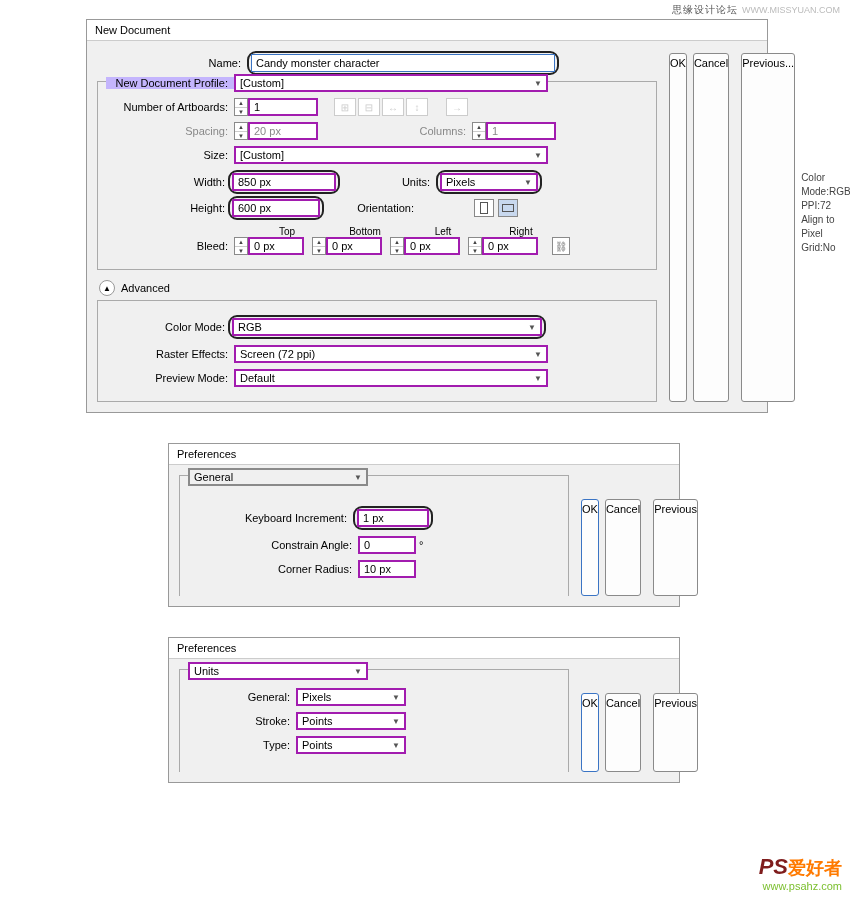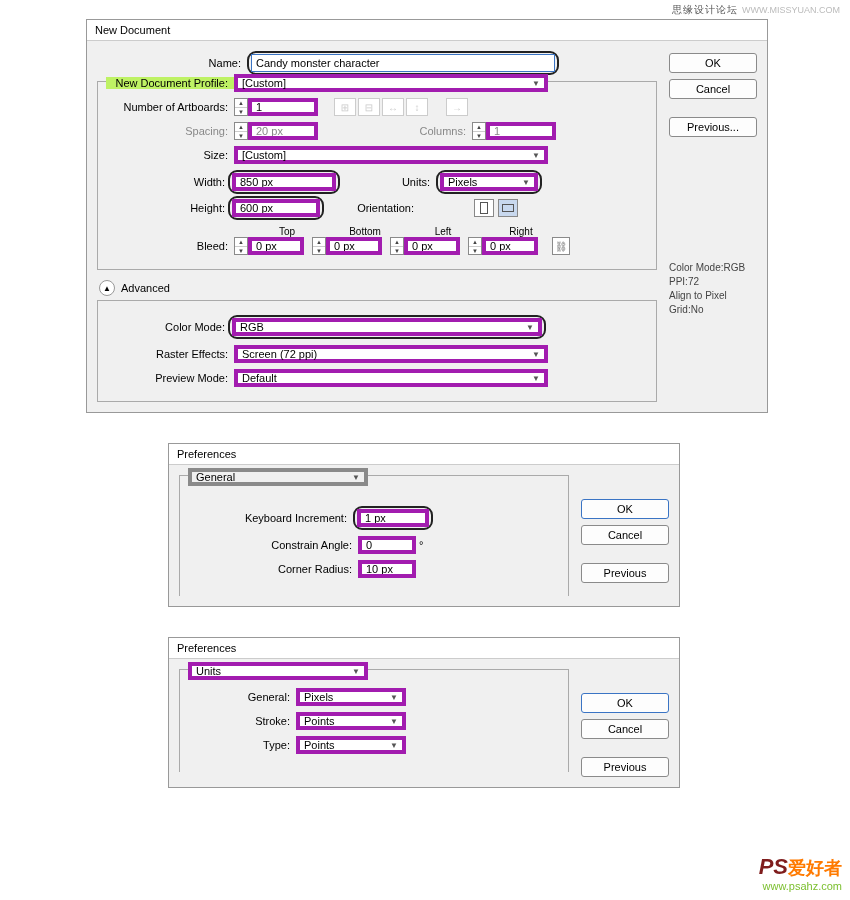--- a/index.html
+++ b/index.html
@@ -5,27 +5,27 @@
 * { box-sizing: border-box; margin: 0; padding: 0; }
 body { background: #fff; font-family: 'Tahoma', Arial, sans-serif; font-size: 11px; color: #000; width: 850px; }
 .top-credit { text-align: right; padding: 3px 10px 2px 0; font-size: 10px; color: #555; letter-spacing: 1px; }
 .top-credit .domain { color: #bbb; font-size: 9px; letter-spacing: 0; margin-left: 4px; }
 .dialog { border: 1px solid #999; background: #f0f0f0; margin: 0 auto 30px; position: relative; }
 .dlg1 { width: 682px; margin-left: 86px; }
 .dlg2, .dlg3 { width: 512px; margin-left: 168px; }
 .title-bar { background: #fff; border-bottom: 1px solid #ccc; padding: 4px 8px; font-size: 11px; }
 .body { display: flex; padding: 10px; gap: 12px; }
 .main-col { flex: 1; }
-.btn-col { width: 88px; display: flex; flex-direction: column; gap: 6px; padding-top: 2px; }
+.btn-col { width: 88px; display: flex; flex-direction: row; gap: 6px; padding-top: 2px; }
 .btn { background: #fdfdfd; border: 1px solid #8a8a8a; border-radius: 3px; text-align: center; padding: 3px 0; font-size: 11px; }
 .btn.focus { border: 1.5px solid #3a74c4; }
 .row { display: flex; align-items: center; margin-bottom: 6px; }
 .lbl { text-align: right; padding-right: 6px; font-size: 11px; white-space: nowrap; }
 .lbl.dim { color: #888; }
-input.fld, .select { background: #fff; border: 4px solid #a21caf; padding: 1px 4px; font-size: 11px; height: 18px; font-family: inherit; }
+input.fld, .select { background: #fff; border: 2px solid #a21caf; padding: 1px 4px; font-size: 11px; height: 18px; font-family: inherit; }
 .fld.dim { color: #888; }
 .select { display: flex; align-items: center; justify-content: space-between; }
 .chev { font-size: 8px; color: #555; margin-left: 4px; }
 .stepper { display: inline-flex; flex-direction: column; border: 1px solid #8a8a8a; background: #fff; width: 14px; height: 18px; font-size: 6px; line-height: 8px; text-align: center; color: #444; }
 .stepper span { flex:1; display:flex; align-items:center; justify-content:center; }
 .stepper span:first-child { border-bottom: 1px solid #ccc; }
 .fieldset { border: 1px solid #aaa; padding: 10px 8px 8px; position: relative; }
 .fieldset > .legend { position: absolute; top: -7px; left: 6px; background: #f0f0f0; padding: 0 4px; font-size: 11px; }
 .hl { display: inline-block; border: 2.5px solid #222; border-radius: 9px; padding: 1px 2px; }
 .iconbtn { border: 1px solid #8a8a8a; background: #fff; width: 22px; height: 18px; display: inline-flex; align-items: center; justify-content: center; font-size: 10px; color: #666; margin-right: 2px; }
@@ -56,21 +56,21 @@
     <div class="main-col">
       <div class="row">
         <div class="lbl" style="width:150px">Name:</div>
         <span class="hl">
           <input class="fld" style="width: 304px; border: 1px solid rgb(58, 116, 196);" value="Candy monster character">
         </span>
       </div>
       <div class="fieldset">
         <span class="legend" style="left:-1px;top:-7px;background:#f0f0f0"></span>
         <div class="row" style="margin-top:-18px">
-          <div class="lbl" style="width:128px;background:#bef264">New Document Profile:</div>
+          <div class="lbl" style="width:128px;background:#c4b5fd">New Document Profile:</div>
           <div class="select" style="width:314px">
             <span>[Custom]</span>
               <span class="chev">▼</span>
           </div>
         </div>
         <div class="row">
           <div class="lbl" style="width:128px">Number of Artboards:</div>
           <div class="stepper">
               <span>▲</span>
               <span>▼</span>

